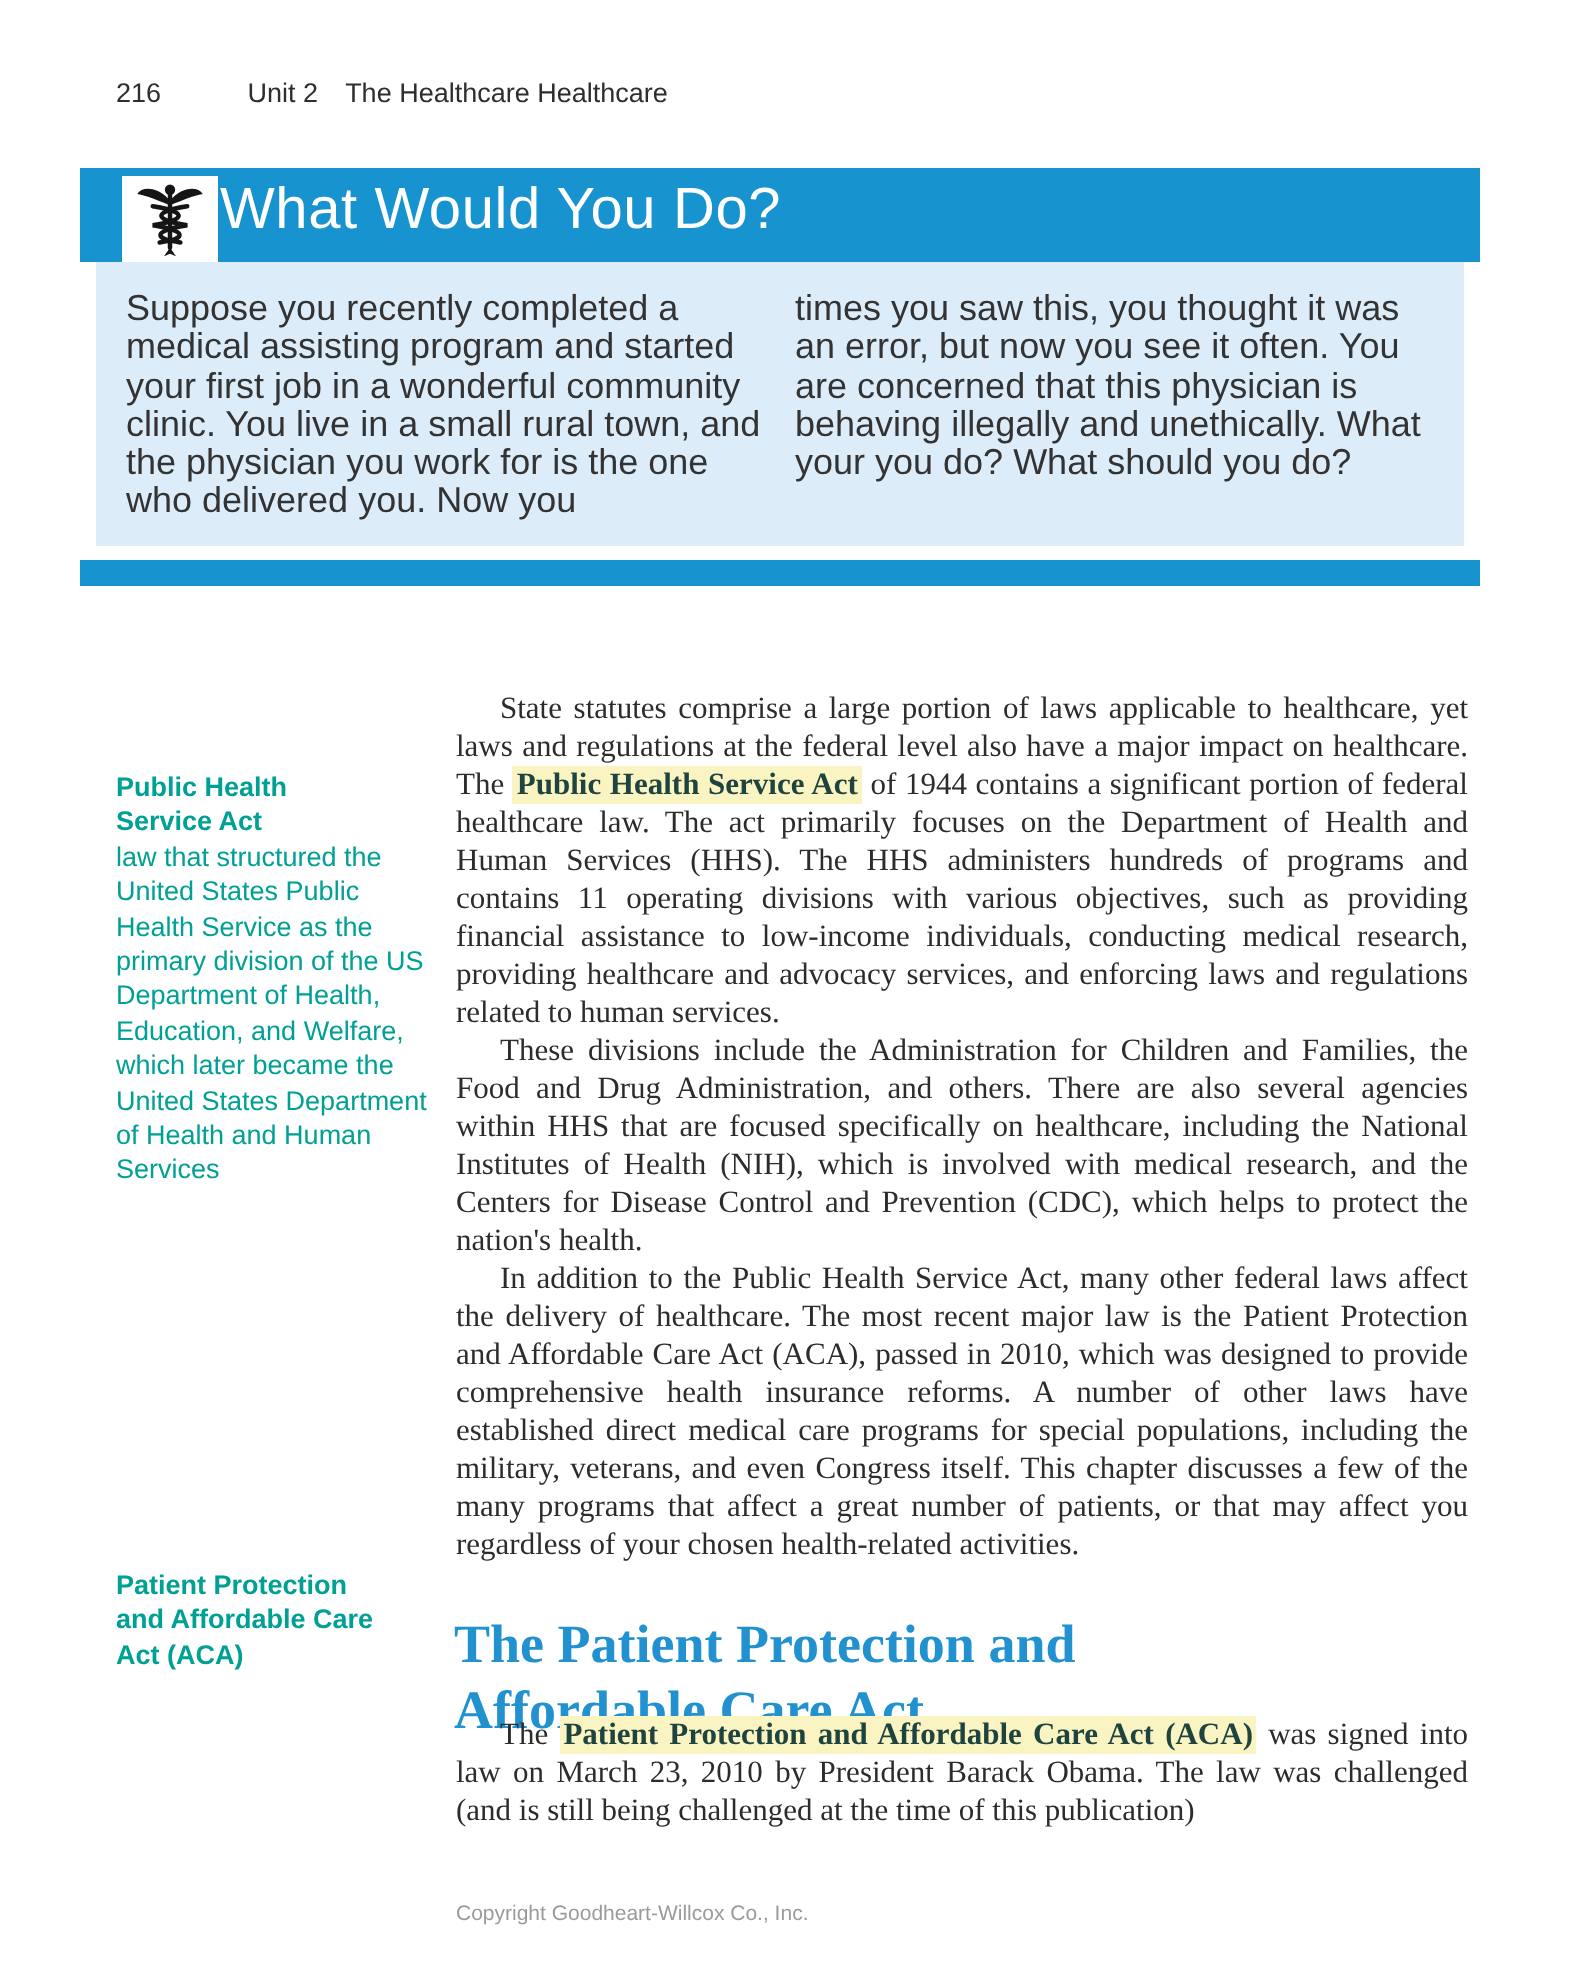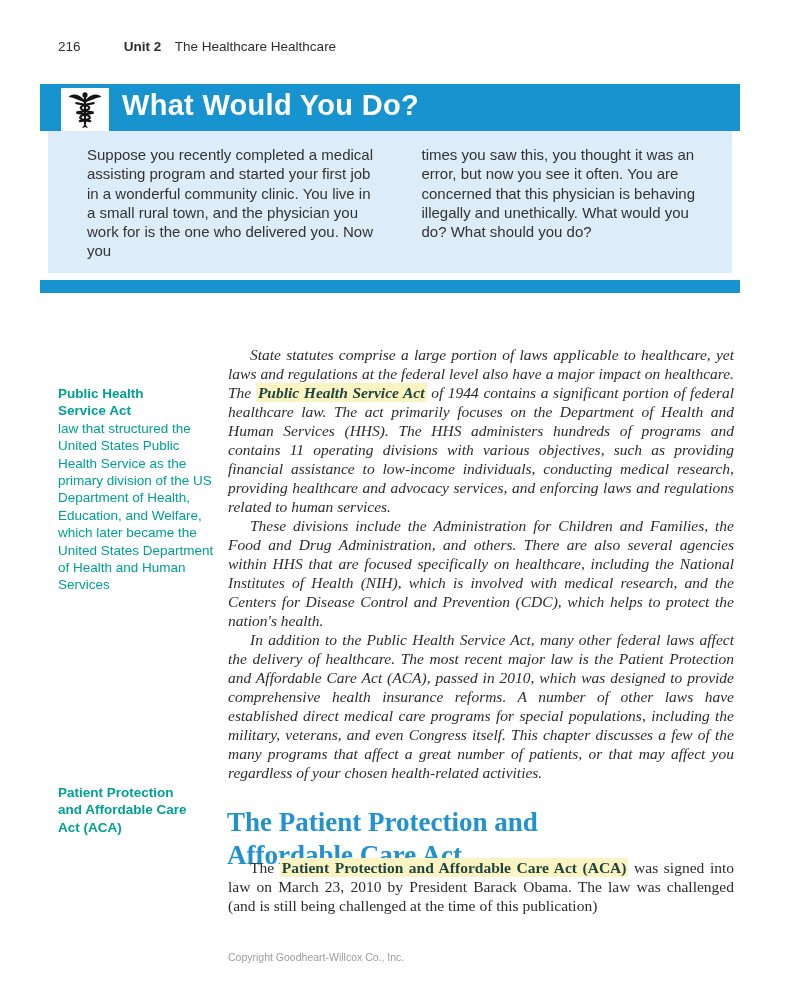--- a/index.html
+++ b/index.html
@@ -5,45 +5,45 @@
   * { margin:0; padding:0; box-sizing:border-box; }
   html,body { background:#ffffff; }
   .page {
     position:relative; width:791px; height:991px; background:#ffffff;
     font-family:"Liberation Sans", sans-serif; overflow:hidden;
   }
 
   
   .running-head { position:absolute; top:39px; left:58px; font-size:13.5px; color:#2e2e2e; }
   .running-head .pgnum { display:inline-block; width:62px; }
-  .running-head .unit  { font-weight:bold; margin-right:10px; }
+  .running-head .unit  { font-weight:normal; margin-right:10px; }
 
   
   .wwyd-banner { position:absolute; left:40px; top:84px; width:700px; height:47px; background:#1793cf; }
   .icon-box { position:absolute; left:21px; top:4px; width:48px; height:43px; background:#ffffff;
               display:flex; align-items:center; justify-content:center; }
-  .wwyd-title { position:absolute; left:82px; top:5px; font-size:29px; font-weight:700;
+  .wwyd-title { position:absolute; left:70px; top:5px; font-size:29px; font-weight:400;
                 color:#ffffff; letter-spacing:0.3px; white-space:nowrap; }
 
   .wwyd-body { position:absolute; left:48px; top:131px; width:684px; height:142px; background:#dcecf8;
                display:flex; gap:16px; padding:14px 16px 0 15px; }
-  .wwyd-body .col { flex:1; font-size:15px; line-height:19.3px; color:#333333;margin-left:24px; }
+  .wwyd-body .col { flex:1; font-size:18px; line-height:19.3px; color:#333333; }
 
   .wwyd-rule { position:absolute; left:40px; top:280px; width:700px; height:13px; background:#1793cf; }
 
   
   .margin-term { position:absolute; left:58px; width:164px; font-size:13.5px; line-height:17.4px; color:#00a094; }
   .margin-term .term { display:block; font-weight:bold; max-width:134px; }
   #term-phsa { top:385px; }
   #term-aca  { top:784px; }
 
   
   .body-text { position:absolute; left:228px; top:345px; width:506px;
                font-family:"Liberation Serif", serif; font-size:15.5px; line-height:19px;
-               color:#2d2c2a; text-align:justify;font-style:italic; }
+               color:#2d2c2a; text-align:justify; }
   .para { text-indent:22px; }
   mark.keyterm { background:#faf4c2; color:#1f443f; font-weight:bold; padding:1px 2px;
                  font-family:"Liberation Serif", serif; }
 
   .section-heading { position:absolute; left:227px; top:806px;
                      font-family:"Liberation Serif", serif; font-weight:bold;
                      font-size:27px; line-height:33px; color:#2191d0; }
   .section-heading .hl { display:block; }
 
   .aca-para { position:absolute; left:228px; top:842px; width:506px;
@@ -76,21 +76,21 @@
         <path d="M22 12 C16 4 6 3 3 8 C9 9 13 11 22 14.5 Z" fill="#151515"></path>
         <path d="M22 12 C28 4 38 3 41 8 C35 9 31 11 22 14.5 Z" fill="#151515"></path>
         <path d="M22 39 L18.5 44 L22 42.6 L25.5 44 Z" fill="#151515"></path>
       </svg>
     </div>
     <span class="wwyd-title">What Would You Do?</span>
   </div>
 
   <div class="wwyd-body">
     <div class="col">Suppose you recently completed a medical assisting program and started your first job in a wonderful community clinic. You live in a small rural town, and the physician you work for is the one who delivered you. Now you</div>
-    <div class="col">times you saw this, you thought it was an error, but now you see it often. You are concerned that this physician is behaving illegally and unethically. What would you do? What should you do?</div>
+    <div class="col">times you saw this, you thought it was an error, but now you see it often. You are concerned that this physician is behaving illegally and unethically. What your you do? What should you do?</div>
   </div>
 
   <div class="wwyd-rule"></div>
 
   <aside class="margin-term" id="term-phsa">
     <span class="term">Public Health Service Act</span>
     <span class="def">law that structured the United States Public Health Service as the primary division of the US Department of Health, Education, and Welfare, which later became the United States Department of Health and Human Services</span>
   </aside>
 
   <aside class="margin-term" id="term-aca">

